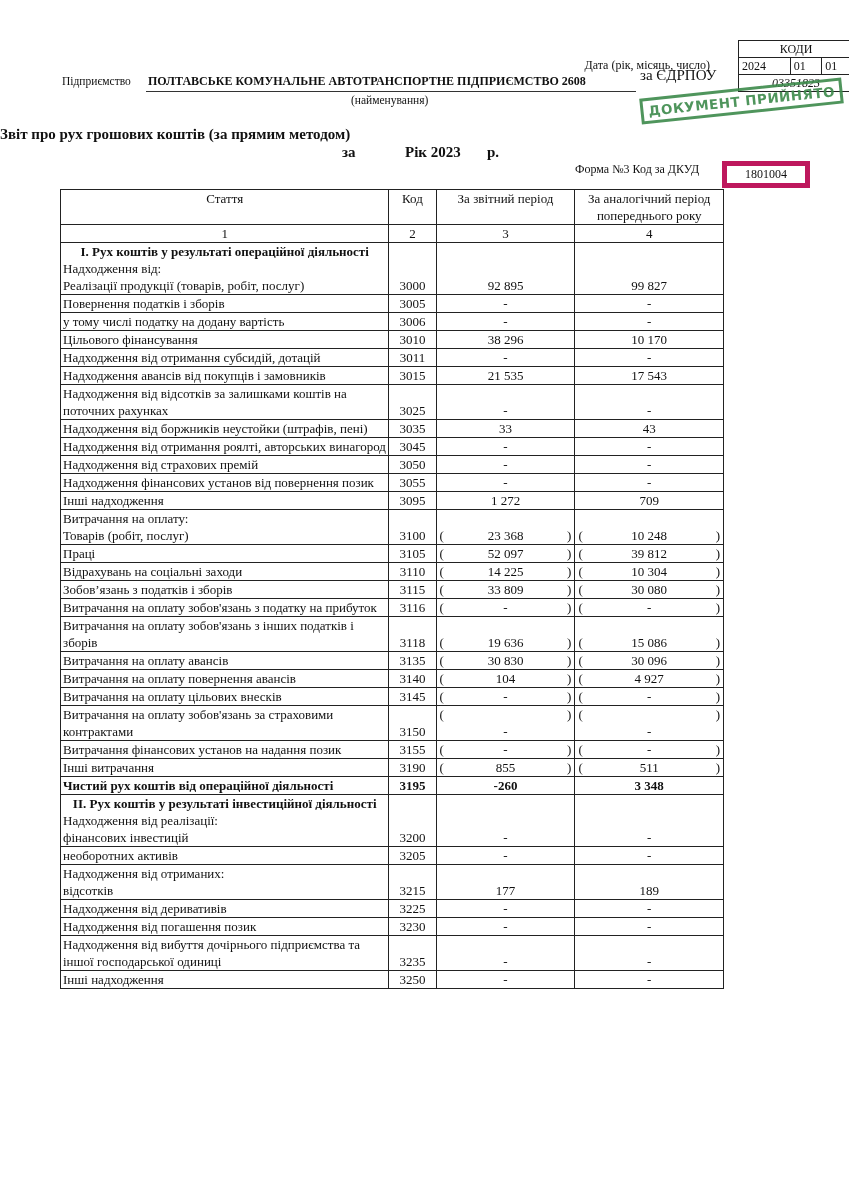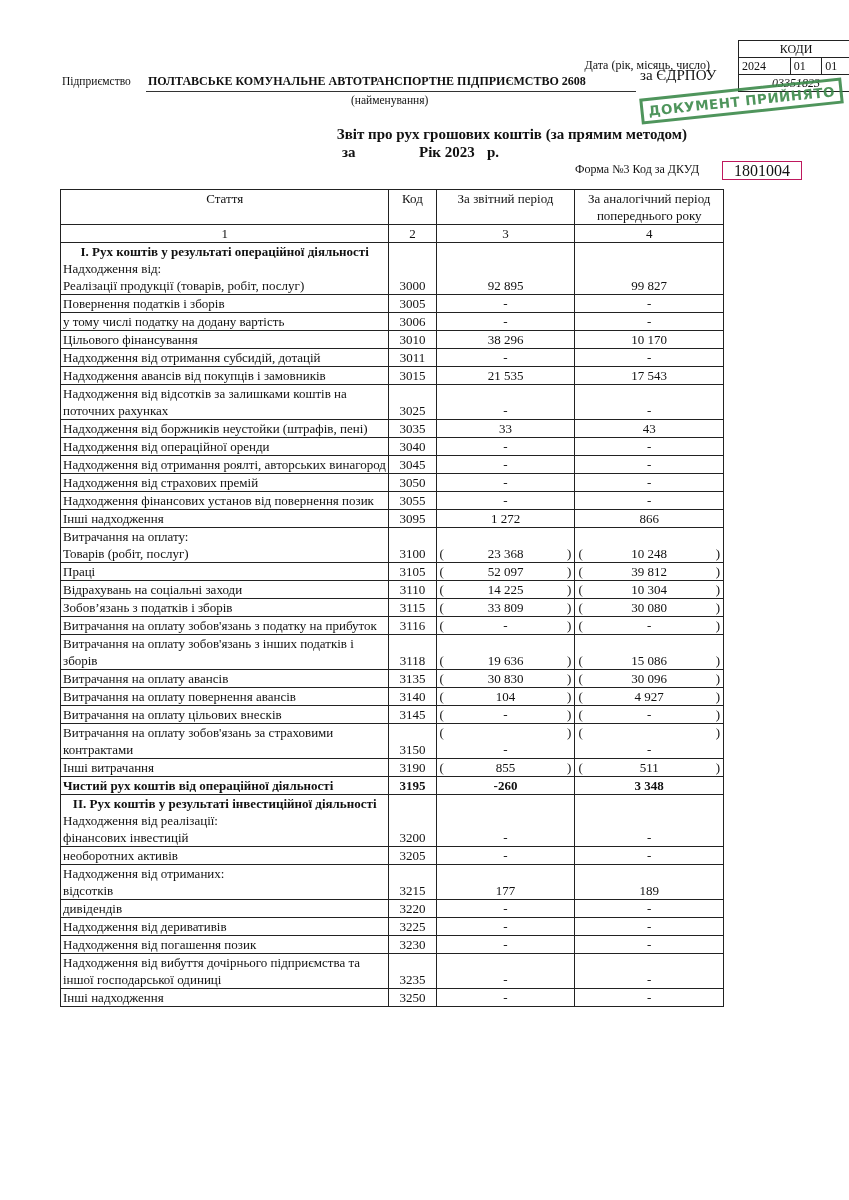--- a/index.html
+++ b/index.html
@@ -7,22 +7,22 @@
          font-family:"Liberation Serif", serif; color:#111; font-size:13px; }
   .abs { position:absolute; white-space:nowrap; }
   .codes { position:absolute; left:711px; top:40px; width:116px; border-collapse:collapse; font-size:12px;margin-left:27px; }
   .codes td { border:1px solid #222; padding:0 3px; height:16px; line-height:16px; }
   .codes .hdr { text-align:center; }
   .codes .c { text-align:center;font-style:italic; }
   .ent-line { position:absolute; left:146px; top:91px; width:490px; border-top:1px solid #333; }
   .stamp { position:absolute; left:640px; top:88px; transform:rotate(-6deg);
            border:3px solid #3c8a4b; color:#3c8a4b; font-family:"DejaVu Sans", sans-serif;
            font-weight:bold; font-size:13.5px; padding:0 5px; letter-spacing:0.5px; line-height:20px; opacity:0.9; }
-  .dkud { position:absolute; left:722px; top:161px; width:78px; height:17px; border:1px solid #be185d;
-          text-align:center; font-size:16px; line-height:17px; }
+  .dkud { position:absolute; left:722px; top:161px; width:78px; height:17px; border:5px solid #be185d;
+          text-align:center; font-size:12px; line-height:17px; }
   table.main { position:absolute; left:60px; top:189px; width:664px; border-collapse:collapse; font-size:13px; }
   table.main td { border:1px solid #222; padding:0 2px; vertical-align:bottom; line-height:17px; }
   table.main col.c1 { width:384px; } table.main col.c2 { width:51px; }
   table.main col.c3 { width:160px; } table.main col.c4 { width:164px; }
   .hd td { vertical-align:top !important; text-align:center; }
   .num td { text-align:center; }
   td.code { text-align:center; }
   td.val { text-align:center; position:relative; }
   td.paren::before { content:"("; position:absolute; left:3px; bottom:0; }
   td.paren::after { content:")"; position:absolute; right:3px; bottom:0; }
@@ -50,23 +50,23 @@
 </tbody>
   </table>
 <div class="abs" style="right:139px; top:58px; font-size:12px;">Дата (рік, місяць, число)</div>
 <div class="abs" style="left:62px; top:75px; font-size:11.5px;">Підприємство</div>
 <div class="abs" style="left:148px; top:74px; font-size:12px; font-weight:bold;">ПОЛТАВСЬКЕ КОМУНАЛЬНЕ АВТОТРАНСПОРТНЕ ПІДПРИЄМСТВО 2608</div>
 <div class="ent-line"></div>
 <div class="abs" style="left:640px; top:67px; font-size:15px;text-align:center;">за ЄДРПОУ</div>
 <div class="abs" style="left:351px; top:94px; font-size:11.5px;">(найменування)</div>
 <div class="stamp">ДОКУМЕНТ ПРИЙНЯТО</div>
 
-<div class="abs" style="left:0; width:687px; text-align:right; top:126px; font-size:15px; font-weight:bold;">Звіт про рух грошових коштів (за прямим методом)</div>
+<div class="abs" style="left:0; width:687px; text-align:left; top:126px; font-size:15px; font-weight:bold;">Звіт про рух грошових коштів (за прямим методом)</div>
 <div class="abs" style="left:342px; top:144px; font-size:15px; font-weight:bold;">за</div>
-<div class="abs" style="left:405px; top:144px; font-size:15px; font-weight:bold;margin-left:14px;">Рік 2023</div>
+<div class="abs" style="left:405px; top:144px; font-size:15px; font-weight:bold;">Рік 2023</div>
 <div class="abs" style="left:487px; top:144px; font-size:15px; font-weight:bold;">р.</div>
 <div class="abs" style="left:575px; top:162px; font-size:12px;">Форма №3  Код за ДКУД</div>
 <div class="dkud">1801004</div>
 
 <table class="main">
   <colgroup>
       <col class="c1">
       <col class="c2">
       <col class="c3">
       <col class="c4">
@@ -132,26 +132,20 @@
         <td class="val">-</td>
         <td class="val">-</td>
       </tr>
       <tr>
         <td class="">Надходження від боржників неустойки (штрафів, пені)</td>
         <td class="code">3035</td>
         <td class="val">33</td>
         <td class="val">43</td>
       </tr>
       <tr>
-        <td class="">Надходження від операційної оренди</td>
-        <td class="code">3040</td>
-        <td class="val">-</td>
-        <td class="val">-</td>
-      </tr>
-      <tr>
         <td class="">Надходження від отримання роялті, авторських винагород</td>
         <td class="code top">3045</td>
         <td class="val top">-</td>
         <td class="val top">-</td>
       </tr>
       <tr>
         <td class="">Надходження від страхових премій</td>
         <td class="code">3050</td>
         <td class="val">-</td>
         <td class="val">-</td>
@@ -159,21 +153,21 @@
       <tr>
         <td class="">Надходження фінансових установ від повернення позик</td>
         <td class="code">3055</td>
         <td class="val">-</td>
         <td class="val">-</td>
       </tr>
       <tr>
         <td class="">Інші надходження</td>
         <td class="code">3095</td>
         <td class="val">1 272</td>
-        <td class="val">866</td>
+        <td class="val">709</td>
       </tr>
       <tr>
         <td class="">
           <div>Витрачання на оплату:</div>
           <div>Товарів (робіт, послуг)</div>
         </td>
         <td class="code">3100</td>
         <td class="val paren">23 368</td>
         <td class="val paren">10 248</td>
       </tr>
@@ -225,20 +219,26 @@
         <td class="val paren">-</td>
         <td class="val paren">-</td>
       </tr>
       <tr>
         <td class="">Витрачання на оплату зобов'язань за страховими контрактами</td>
         <td class="code">3150</td>
         <td class="val paren ptop">-</td>
         <td class="val paren ptop">-</td>
       </tr>
       <tr>
+        <td class="">Витрачання фінансових установ на надання позик</td>
+        <td class="code">3155</td>
+        <td class="val paren">-</td>
+        <td class="val paren">-</td>
+      </tr>
+      <tr>
         <td class="">Інші витрачання</td>
         <td class="code">3190</td>
         <td class="val paren">855</td>
         <td class="val paren">511</td>
       </tr>
       <tr class="bold">
         <td class="">Чистий рух коштів від операційної діяльності</td>
         <td class="code">3195</td>
         <td class="val">-260</td>
         <td class="val">3 348</td>
@@ -264,26 +264,20 @@
       <tr>
         <td class="">
           <div>Надходження від отриманих:</div>
           <div>відсотків</div>
         </td>
         <td class="code">3215</td>
         <td class="val">177</td>
         <td class="val">189</td>
       </tr>
       <tr>
-        <td class="">дивідендів</td>
-        <td class="code">3220</td>
-        <td class="val">-</td>
-        <td class="val">-</td>
-      </tr>
-      <tr>
         <td class="">Надходження від деривативів</td>
         <td class="code">3225</td>
         <td class="val">-</td>
         <td class="val">-</td>
       </tr>
       <tr>
         <td class="">Надходження від погашення позик</td>
         <td class="code">3230</td>
         <td class="val">-</td>
         <td class="val">-</td>

